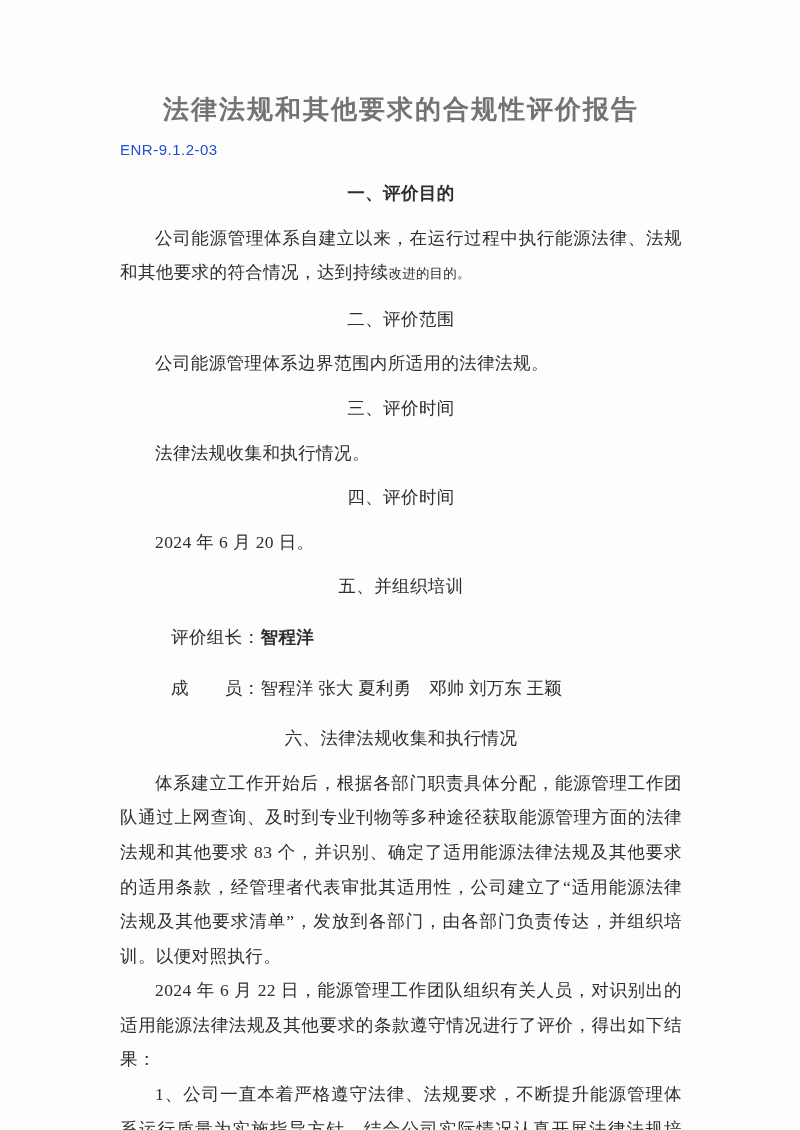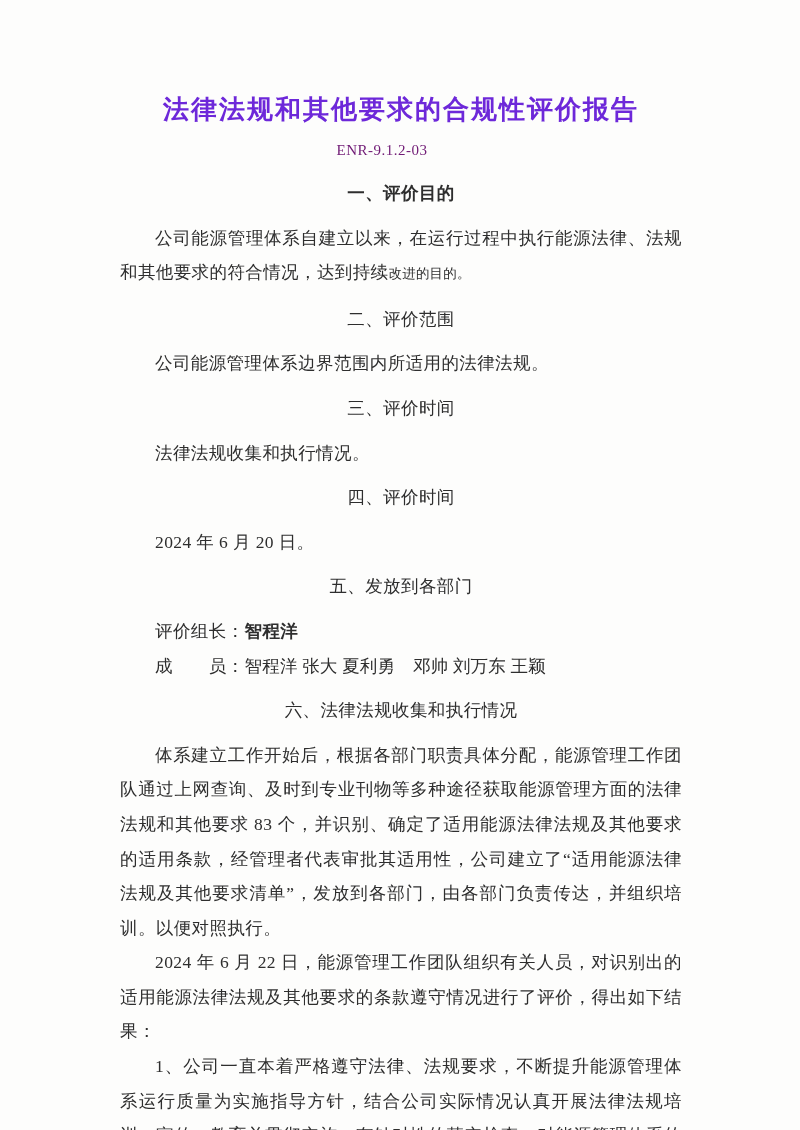--- a/index.html
+++ b/index.html
@@ -21,52 +21,52 @@
     box-sizing: border-box;
     padding: 90px 118px 0 120px;
   }
   .doc-title {
     margin: 0 0 8px 0;
     font-size: 26px;
     font-weight: 700;
     text-align: center;
     letter-spacing: 2px;
     line-height: 40px;
-    color: #6d28d9;
+    color: #737373;
   }
   .doc-number {
-    font-family: Liberation Serif, serif;
+    font-family: Liberation Sans, sans-serif;
     font-size: 15px;
     letter-spacing: 0.5px;
-    text-align: center;
+    text-align: left;
     padding-right: 38px;
     line-height: 24px;
     margin-bottom: 14px;
-    color: #701a75;
+    color: #1d4ed8;
   }
   .body-text {
     font-size: 17.5px;
     line-height: 34.6px;
     letter-spacing: 0.4px;
   }
   .heading {
     margin: 10px;
     font-weight: 400;
     text-align: center;
   }
   .heading.bold {
     font-weight: 700;
   }
   .para {
     margin: 0;
     text-indent: 2em;
     text-align: justify;
   }
   .line {
-    margin: 0;
+    margin: 16px;
     text-indent: 2em;
   }
   .small-inline {
     font-size: 13.5px;
     letter-spacing: 0.2px;
     font-family: Liberation Serif, serif;
   }
   .leader-name {
     font-weight: 700;
   }
@@ -100,21 +100,21 @@
         <h2 class="heading body-text">三、评价时间</h2>
         <p class="para">法律法规收集和执行情况。</p>
       </div>
 
       <div>
         <h2 class="heading body-text">四、评价时间</h2>
         <p class="para">2024 年 6 月 20 日。</p>
       </div>
 
       <div>
-        <h2 class="heading body-text">五、发放到各部门</h2>
+        <h2 class="heading body-text">五、并组织培训</h2>
         <p class="line"><span>评价组长：</span><span class="leader-name">智程洋</span></p>
         <p class="line"><span>成　　员：</span><span class="member-names">智程洋 张大 夏利勇　邓帅 刘万东 王颖</span></p>
       </div>
 
       <div>
         <h2 class="heading body-text">六、法律法规收集和执行情况</h2>
         <p class="para">体系建立工作开始后，根据各部门职责具体分配，能源管理工作团队通过上网查询、及时到专业刊物等多种途径获取能源管理方面的法律法规和其他要求 83 个，并识别、确定了适用能源法律法规及其他要求的适用条款，经管理者代表审批其适用性，公司建立了“适用能源法律法规及其他要求清单”，发放到各部门，由各部门负责传达，并组织培训。以便对照执行。</p>
       </div>
 
       <div>

